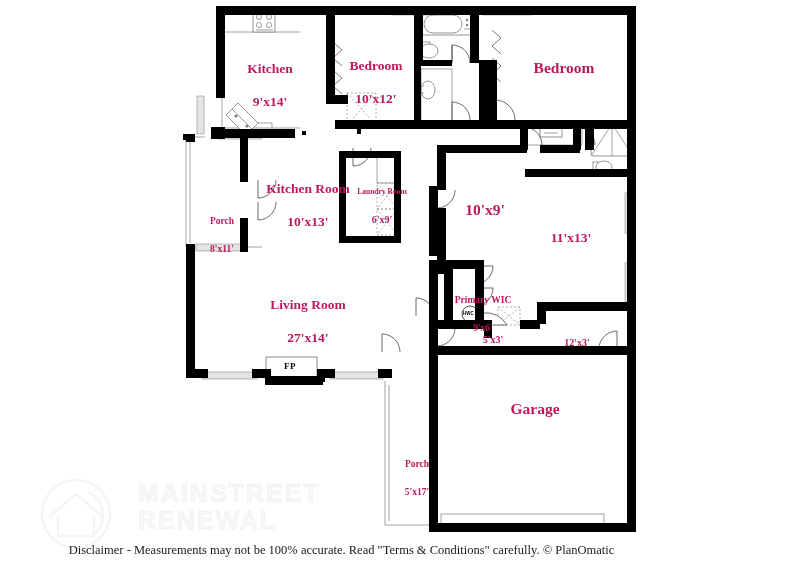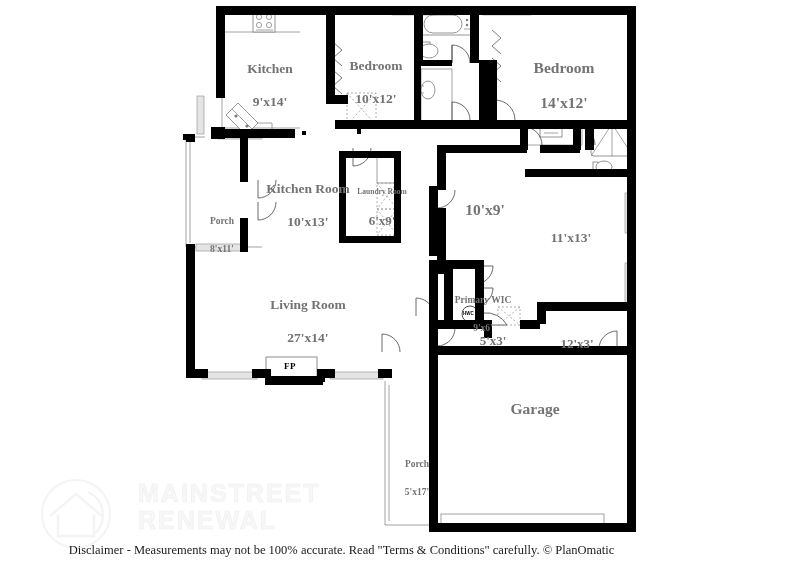--- a/index.html
+++ b/index.html
@@ -28,39 +28,39 @@
     width: 809px;
     height: 588px;
   }
 
   
   .room-label {
     position: absolute;
     text-align: center;
     font-family: "Liberation Serif", "DejaVu Serif", serif;
     font-weight: bold;
-    color: #737373;
+    color: #be185d;
     line-height: 1.12;
     white-space: pre-line;
     letter-spacing: 0px;
   }
   .rl-name { display: block; }
   .rl-dim  { display: block; }
 
   .size-lg .rl-name { font-size: 15.5px; }
   .size-lg .rl-dim  { font-size: 15.5px; }
 
   .size-md .rl-name { font-size: 13.5px; }
   .size-md .rl-dim  { font-size: 13.5px; }
 
   .size-sm .rl-name { font-size: 9.5px; margin-top: 28px; }
   .size-sm .rl-dim  { font-size: 9.5px; }
 
   .size-xs .rl-name { font-size: 7.5px; }
-  .size-xs .rl-dim  { font-size: 13px; }
+  .size-xs .rl-dim  { font-size: 10px; }
 
   .fp-tag {
     position: absolute;
     font-family: "Liberation Serif", "DejaVu Serif", serif;
     font-weight: bold;
     font-size: 9px;
     color: #000;
     letter-spacing: .5px;
   }
 
@@ -366,21 +366,20 @@
     <span class="rl-dim">9'x14'</span>
   </div>
 
   <div class="room-label size-md" style="left:330px; top:40px; width:92px;">
     <span class="rl-name">Bedroom</span>
     <span class="rl-dim">10'x12'</span>
   </div>
 
   <div class="room-label size-lg" style="left:505px; top:41px; width:118px;">
     <span class="rl-name">Bedroom</span>
-    <span class="rl-dim">14'x12'</span>
   </div>
 
   <div class="room-label size-sm" style="left:186px; top:170px; width:72px;">
     <span class="rl-name">Porch</span>
     <span class="rl-dim">8'x11'</span>
   </div>
 
   <div class="room-label size-md" style="left:266px; top:163px; width:84px;">
     <span class="rl-name">Kitchen Room</span>
     <span class="rl-dim">10'x13'</span>

